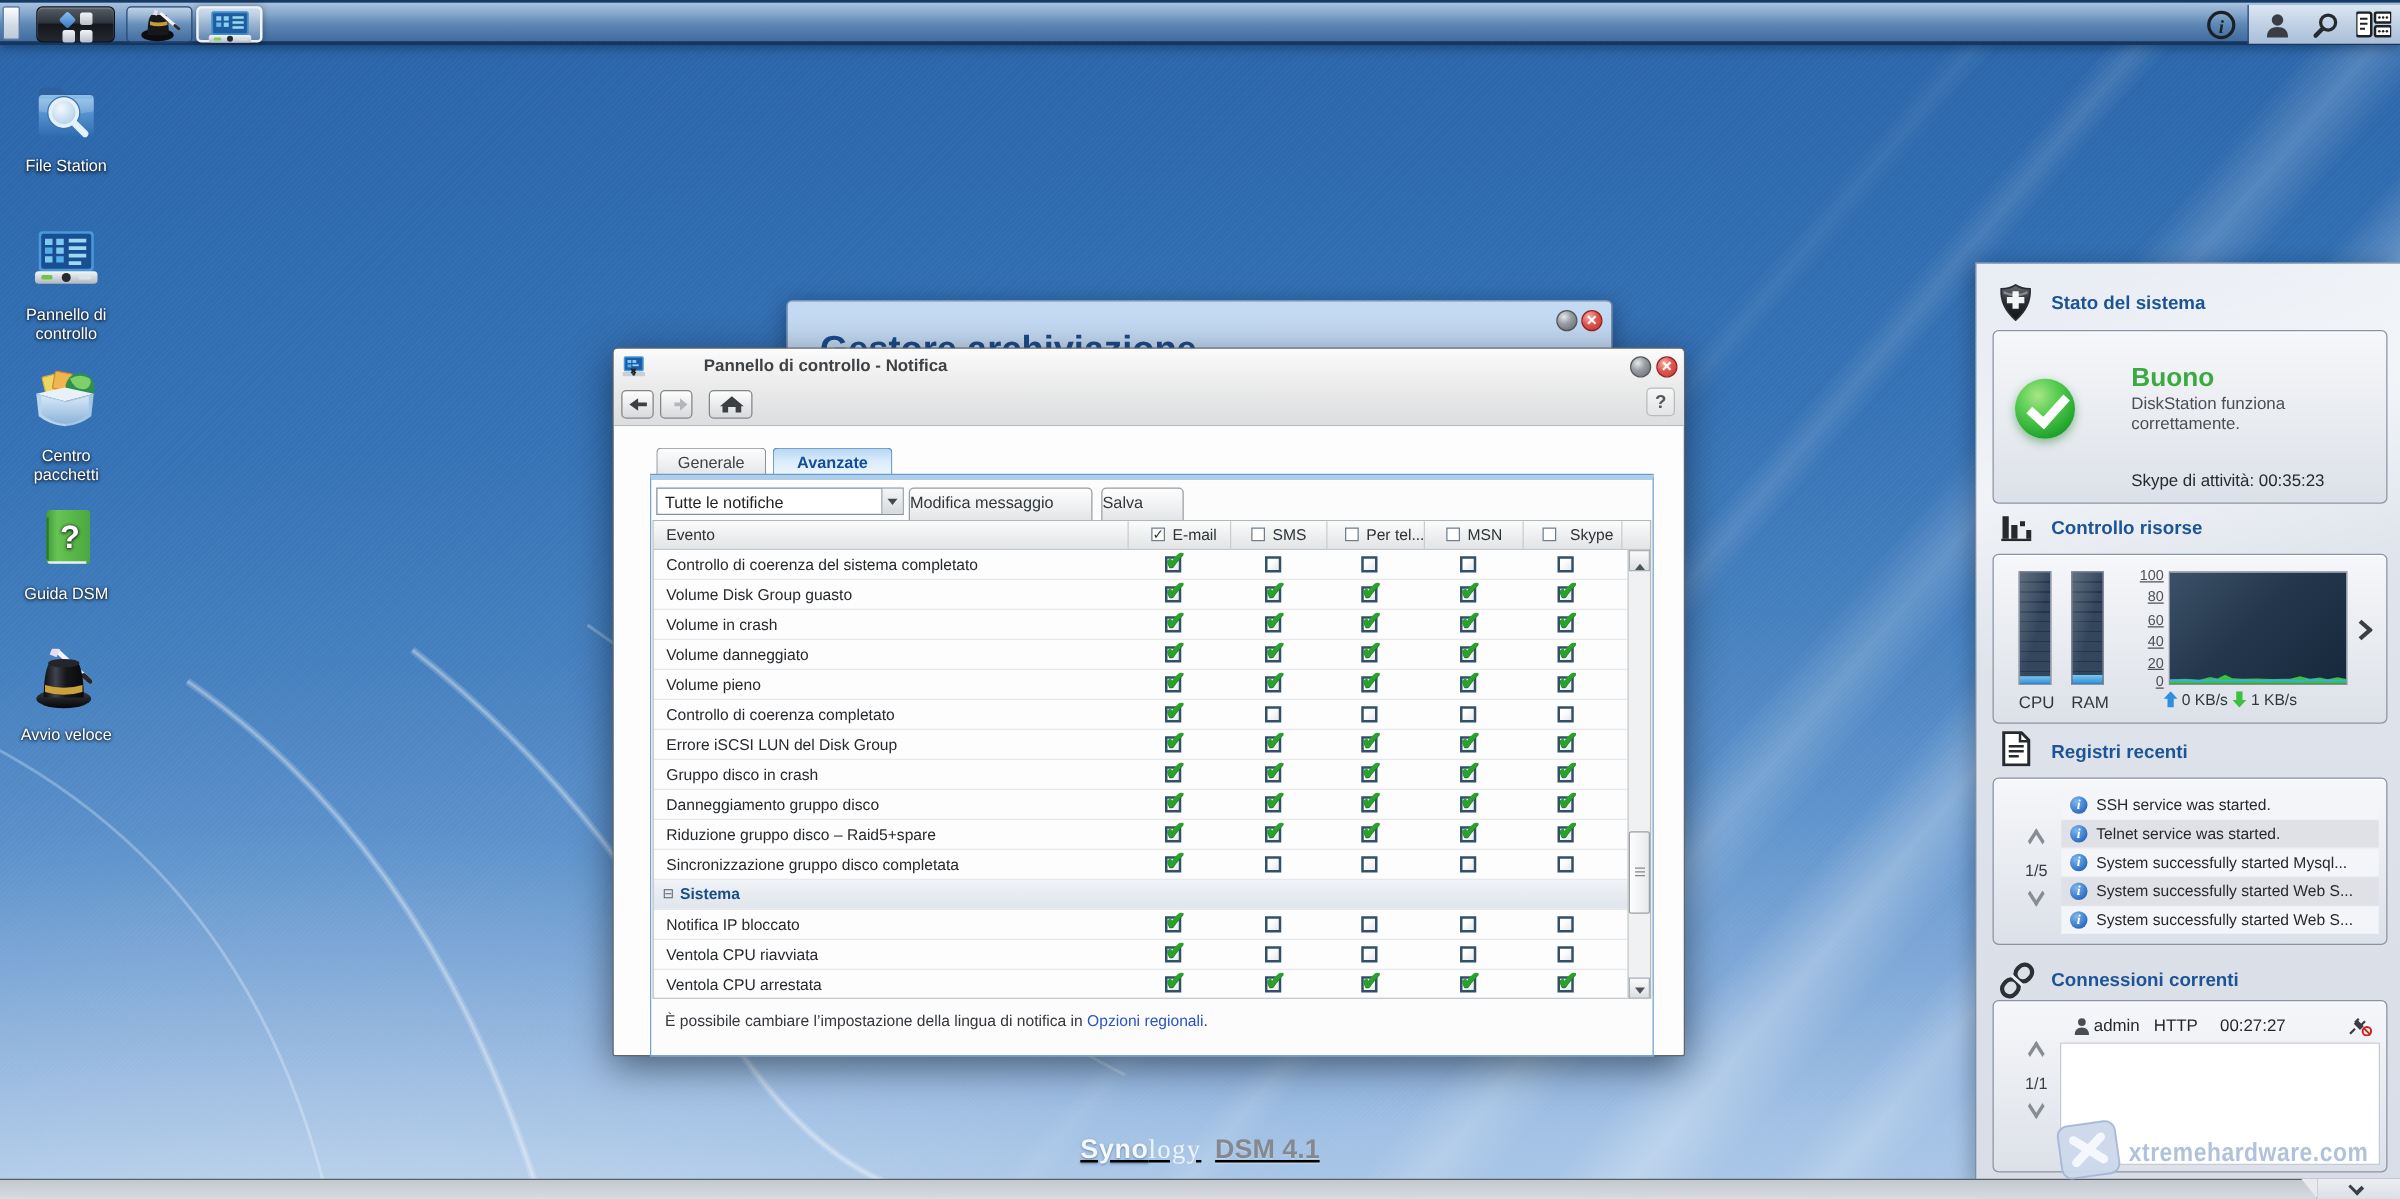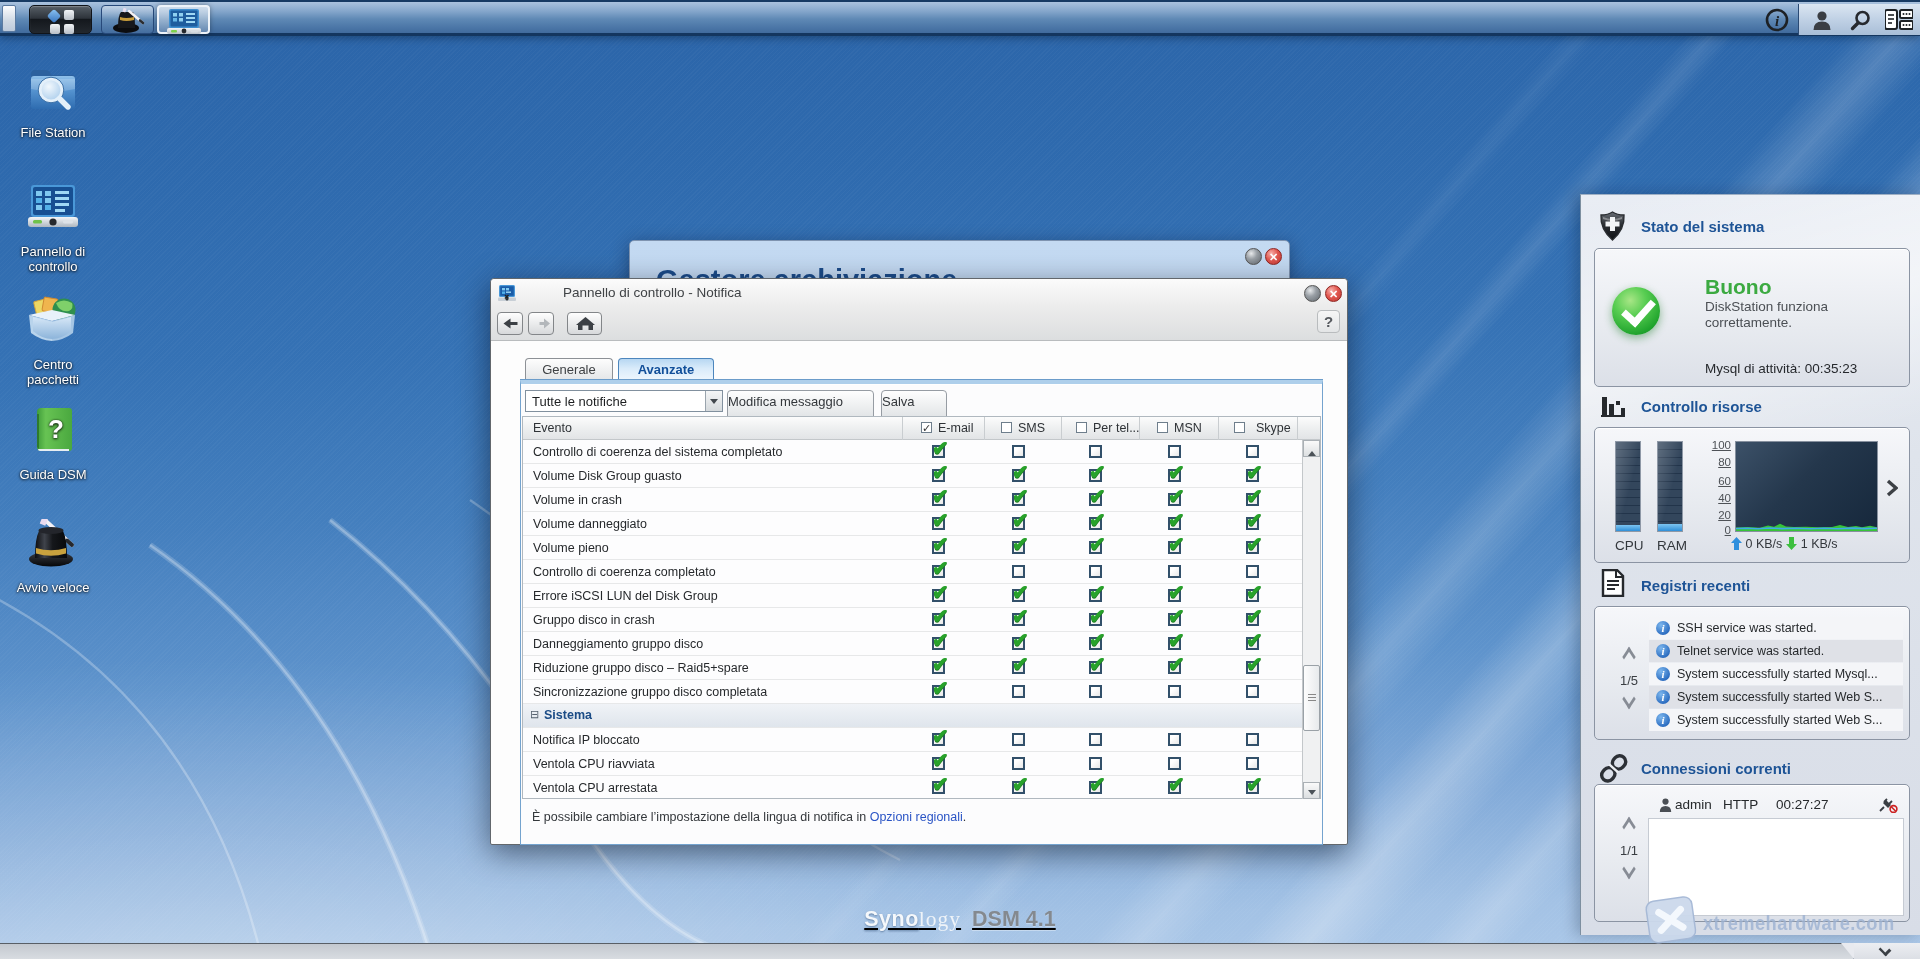--- a/index.html
+++ b/index.html
@@ -64,21 +64,21 @@
 .redsp{background:radial-gradient(circle at 35% 30%,#f7b2ad 0%,#e2574f 45%,#c03a34 100%);border:1px solid #8e2420;}
 .redsp:after{content:"\2715";position:absolute;left:0;top:0;width:100%;height:100%;
  color:#fff;font-weight:bold;font-size:11px;line-height:16px;text-align:center;}
 
 #mwin{position:absolute;left:490px;top:278px;width:858px;height:567px;
  background:#fdfdfd;border:1px solid #62676c;border-radius:4px 4px 2px 2px;
  box-shadow:0 8px 30px rgba(0,8,20,.5);}
 #mhead{position:absolute;left:0;top:0;width:100%;height:62px;border-radius:4px 4px 0 0;
  background:linear-gradient(180deg,#fbfbfb 0%,#ececec 45%,#dcdedf 100%);
  border-bottom:1px solid #b9bcbe;}
-#mtitle{position:absolute;left:29px;top:6px;font-size:13.5px;font-weight:normal;color:#3f4245;padding-left:43px;}
+#mtitle{position:absolute;left:29px;top:6px;font-size:13.5px;font-weight:bold;color:#3f4245;padding-left:43px;}
 #mhead .wicon{position:absolute;left:7px;top:5px;}
 .navb{position:absolute;top:33px;height:23px;border-radius:4px;border:1px solid #838689;
  background:linear-gradient(180deg,#fefefe 0%,#e9eaeb 55%,#d7d9db 100%);}
 #helpb{position:absolute;right:7px;top:31px;width:23px;height:23px;border-radius:4px;border:1px solid #b9bcbe;
  background:linear-gradient(180deg,#f6f6f6,#e3e5e6);color:#55595e;font-weight:bold;font-size:15px;text-align:center;line-height:21px;}
 
 .tab{position:absolute;top:79px;height:22px;border:1px solid #8d9196;border-bottom:none;border-radius:4px 4px 0 0;
  font-size:13px;text-align:center;line-height:22px;color:#3e4144;
  background:linear-gradient(180deg,#fdfdfd,#e4e6e8);}
 #tabav{background:linear-gradient(180deg,#b7d7f2 0%,#d9ebfa 45%,#eef6fd 100%);border:1px solid #4d86bd;border-bottom:none;
@@ -117,21 +117,21 @@
 #sup:after{top:6px;border:4px solid transparent;border-bottom:5px solid #4b5258;}
 #sdn:after{top:7px;border:4px solid transparent;border-top:5px solid #4b5258;}
 #sthumb{position:absolute;left:0;top:225px;width:17px;height:66px;border:1px solid #9aa1a7;border-radius:2px;
  background:linear-gradient(90deg,#fdfdfd,#e7eaec);}
 #sthumb:after{content:"";position:absolute;left:4px;top:28px;width:8px;height:1px;background:#888;
  box-shadow:0 3px 0 #888,0 6px 0 #888;}
 
 #mfoot{position:absolute;left:11px;top:426px;font-size:12.5px;color:#33373b;}
 #mfoot a{color:#2a54c5;text-decoration:none;}
 
-#side{position:absolute;left:1580px;top:194px;width:340px;height:741px;
+#side{position:absolute;left:1580px;top:210px;width:340px;height:741px;
  background:linear-gradient(180deg,#e9edf4 0%,#dfe4ec 35%,#d8dde7 100%);
  border-left:1px solid #7d8fa0;border-left:1px solid #7d8fa0;border-top:1px solid #9fb0c4;
  box-shadow:-4px 0 14px rgba(0,15,35,.25);}
 #side .sheen{position:absolute;inset:0;overflow:hidden;}
 #side .sheen i{position:absolute;left:-80px;top:-40px;width:560px;height:300px;transform:rotate(-18deg);
  background:linear-gradient(180deg,rgba(255,255,255,0),rgba(255,255,255,.5) 55%,rgba(255,255,255,0));}
 .shead{position:absolute;left:60px;font-size:15px;font-weight:bold;color:#1e5496;}
 .sbox{position:absolute;left:13px;width:316px;border:1px solid #8b94a3;border-radius:5px;
  background:linear-gradient(180deg,#f6f7fa 0%,#e8ebf0 55%,#dce0e8 100%);
  box-shadow:inset 0 1px 0 #fff;}
@@ -703,21 +703,21 @@
           </linearGradient>
         </defs>
 <path d="M11 6 L16 6 L16 10.5 L20.5 10.5 L20.5 15.5 L16 15.5 L16 20 L11 20 L11 15.5 L6.5 15.5 L6.5 10.5 L11 10.5 Z" fill="#f2f4f6"></path>
 <path d="M4 6 Q13.5 10 23 6 L23 8 Q13.5 12 4 8 Z" fill="rgba(255,255,255,.35)"></path>
 </svg>
     <div class="shead" style="top:23px">Stato del sistema</div>
     <div class="sbox" id="stbox" style="top:53px;height:139px">
       <div id="gcirc"></div>
       <div class="big">Buono</div>
       <div class="sub">DiskStation funziona<br>correttamente.</div>
-      <div class="upt">Mysql di attività: 00:35:23</div>
+      <div class="upt">Skype di attività: 00:35:23</div>
     </div>
     <svg style="position:absolute;left:19px;top:200px" width="26" height="22" viewBox="0 0 26 22">
 <path d="M1 21 L25 21" stroke="#26292d" stroke-width="2"></path>
 <rect x="2" y="2" width="5" height="18" fill="#26292d"></rect>
 <rect x="9" y="9" width="5" height="11" fill="#26292d"></rect>
 <rect x="16" y="6" width="4" height="4" fill="#26292d"></rect>
 <rect x="21" y="13" width="4" height="7" fill="#26292d"></rect>
 </svg>
     <div class="shead" style="top:203px">Controllo risorse</div>
     <div class="sbox" id="rsbox" style="top:232px;height:136px">

